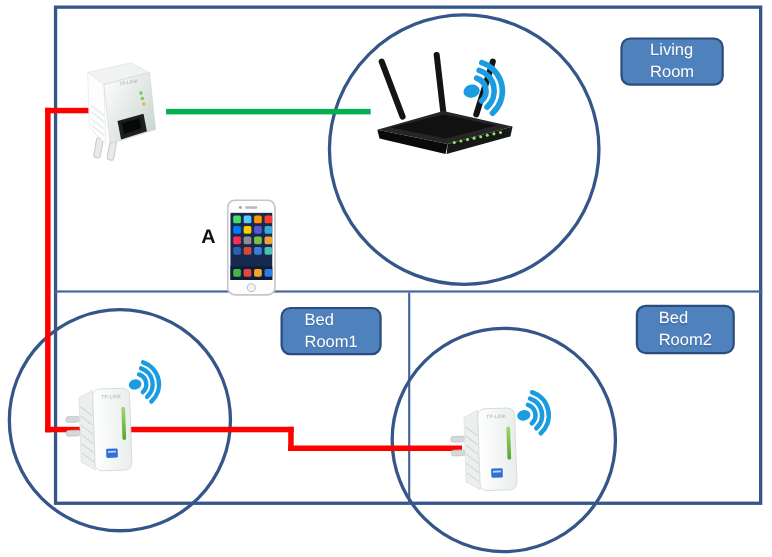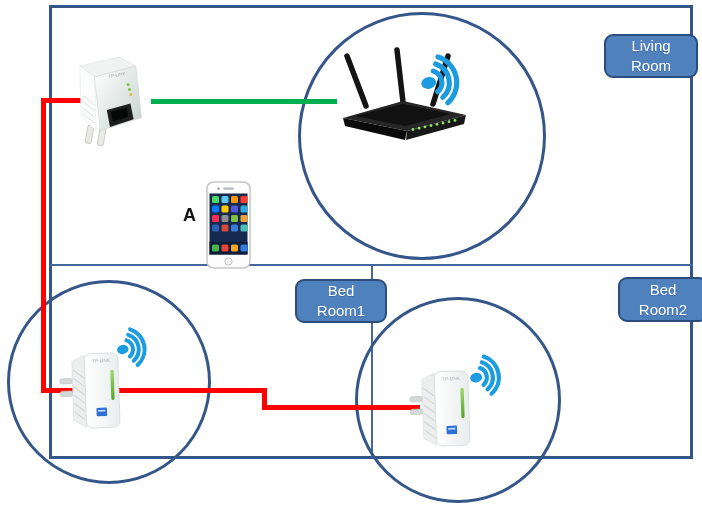--- a/index.html
+++ b/index.html
@@ -17,25 +17,24 @@
   .divider-v{left:371px; top:266px; width:2px; height:193px; background:var(--divider); z-index:1;}
   .coverage{border:3px solid var(--outline); border-radius:50%; background:transparent; z-index:2;}
   .cov-living{left:298px; top:12px; width:242px; height:242px;}
   .cov-bed1{left:7px; top:280px; width:198px; height:198px;}
   .cov-bed2{left:355px; top:297px; width:200px; height:200px;}
   .cable{z-index:3;}
   .red{background:var(--cable-red);}
   .green{background:var(--cable-green);}
   .room-label{
     background:var(--label-fill); border:2px solid var(--label-border); border-radius:9px;
-    color:var(--label-text); font-size:15px; line-height:20px; text-align:center;
+    color:var(--label-text); font-size:15px; line-height:20px; text-align:left;
     display:flex; align-items:center; justify-content:center;
     white-space:pre-line; z-index:4; box-sizing:border-box;
     text-shadow:0 1px 1px rgba(0,0,0,0.15);
-    margin-left:40px;
   }
   .lbl-living{left:564px; top:34px; width:94px; height:44px;}
   .lbl-bed1{left:255px; top:279px; width:92px; height:44px;}
   .lbl-bed2{left:578px; top:277px; width:90px; height:45px;}
   .phone-tag{left:183px; top:205px; font-size:18px; font-weight:700; color:#111; z-index:5;}
   .device{z-index:5;}
   svg{display:block;}
 </style>
 </head>
 <body>

